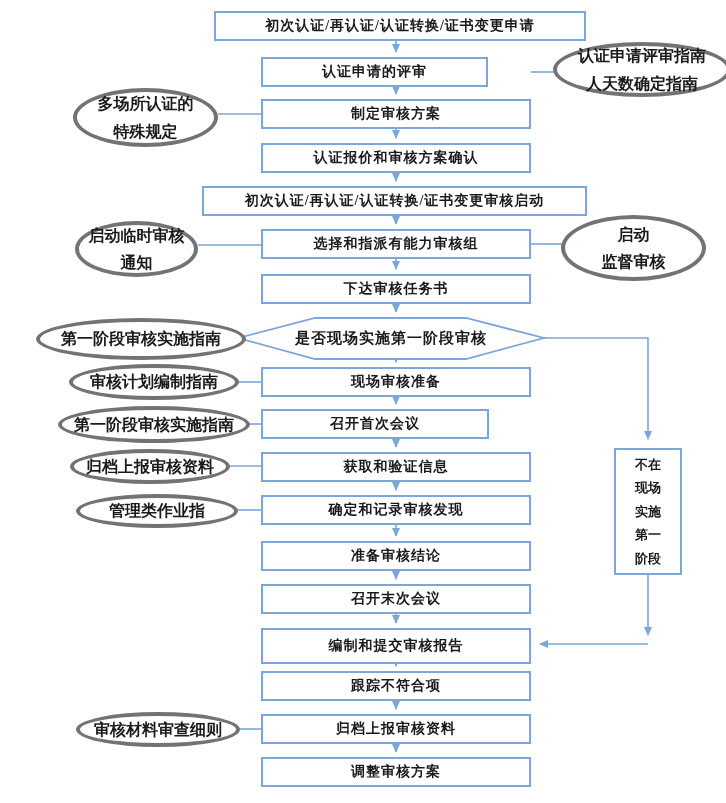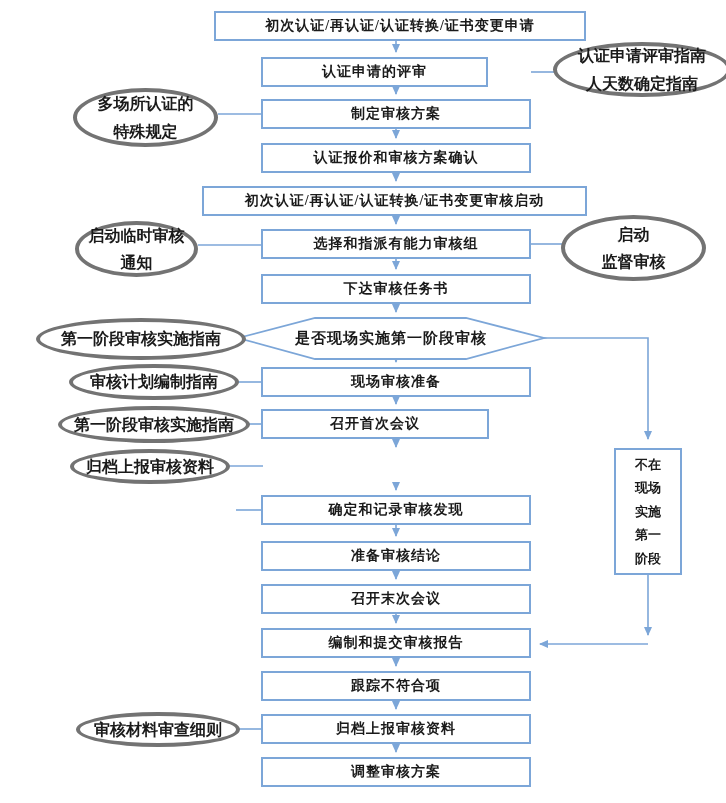--- a/index.html
+++ b/index.html
@@ -117,42 +117,44 @@
   <div class="node box" style="left:233px;top:99px;width:270px;height:30px">制定审核方案</div>
   <div class="node box" style="left:233px;top:143px;width:270px;height:30px">认证报价和审核方案确认</div>
   <div class="node box" style="left:174px;top:186px;width:385px;height:30px">初次认证/再认证/认证转换/证书变更审核启动</div>
   <div class="node box" style="left:233px;top:229px;width:270px;height:30px">选择和指派有能力审核组</div>
   <div class="node box" style="left:233px;top:274px;width:270px;height:30px">下达审核任务书</div>
 
   <div class="hex-label" style="left:243px;top:324px;width:240px;height:28px">是否现场实施第一阶段审核</div>
 
   <div class="node box" style="left:233px;top:367px;width:270px;height:30px">现场审核准备</div>
   <div class="node box" style="left:233px;top:409px;width:228px;height:30px">召开首次会议</div>
+  <div class="node box" style="left:233px;top:452px;width:270px;height:30px">获取和验证信息</div>
   <div class="node box" style="left:233px;top:495px;width:270px;height:30px">确定和记录审核发现</div>
   <div class="node box" style="left:233px;top:541px;width:270px;height:30px">准备审核结论</div>
   <div class="node box" style="left:233px;top:584px;width:270px;height:30px">召开末次会议</div>
-  <div class="node box" style="left:233px;top:628px;width:270px;height:30px">编制和提交审核报告</div>
+  <div class="node box" style="left:233px;top:628px;width:270px;height:36px">编制和提交审核报告</div>
   <div class="node box" style="left:233px;top:671px;width:270px;height:30px">跟踪不符合项</div>
   <div class="node box" style="left:233px;top:757px;width:270px;height:30px">调整审核方案</div>
   <div class="node box" style="left:233px;top:714px;width:270px;height:30px">归档上报审核资料</div>
 
   <div class="node branch-box" style="left:586px;top:448px;width:68px;height:127px">不在
 现场
 实施
 第一
 阶段</div>
 
   <div class="node ellipse" style="left:45px;top:88px;width:145px;height:59px">多场所认证的
 特殊规定</div>
   <div class="node ellipse" style="left:47px;top:221px;width:123px;height:56px">启动临时审核
 通知</div>
   <div class="node ellipse" style="left:8px;top:318px;width:210px;height:42px">第一阶段审核实施指南</div>
   <div class="node ellipse" style="left:41px;top:364px;width:170px;height:36px">审核计划编制指南</div>
   <div class="node ellipse" style="left:30px;top:406px;width:192px;height:37px">第一阶段审核实施指南</div>
   <div class="node ellipse" style="left:42px;top:449px;width:160px;height:35px">归档上报审核资料</div>
+  <div class="node ellipse" style="left:48px;top:494px;width:162px;height:34px">管理类作业指</div>
   <div class="node ellipse" style="left:48px;top:712px;width:164px;height:35px">审核材料审查细则</div>
 
   <div class="node ellipse" style="left:525px;top:42px;width:178px;height:55px">认证申请评审指南
 人天数确定指南</div>
   <div class="node ellipse" style="left:533px;top:215px;width:145px;height:66px">启动
 监督审核</div>
 
 </div>
 
 </body></html>

